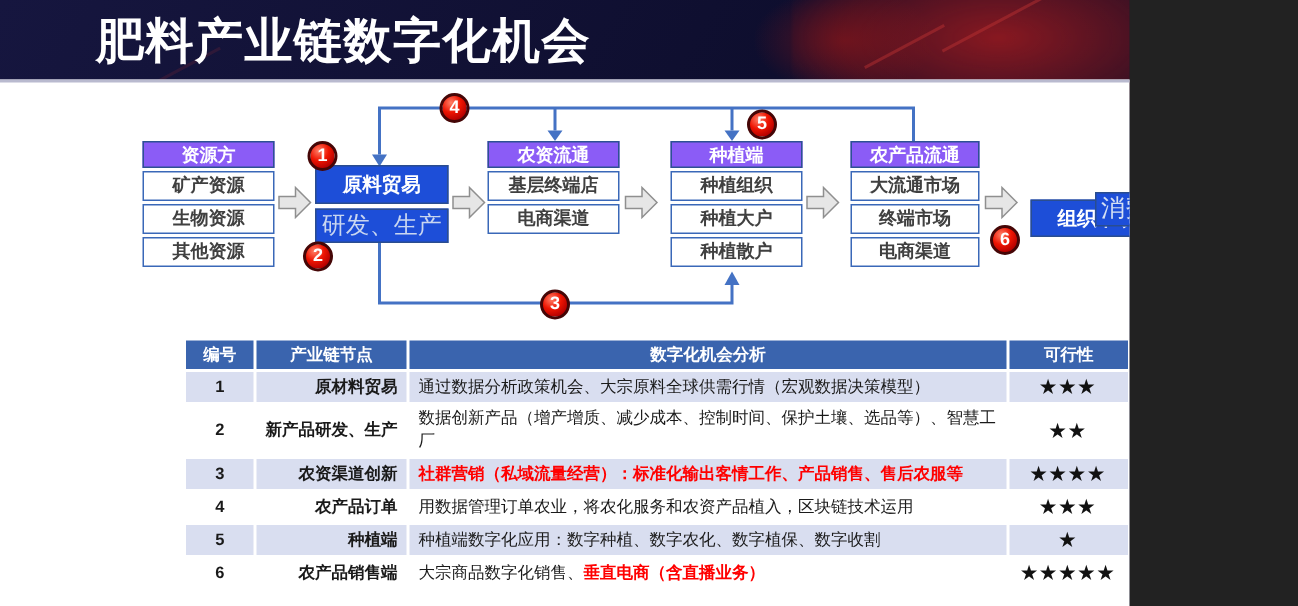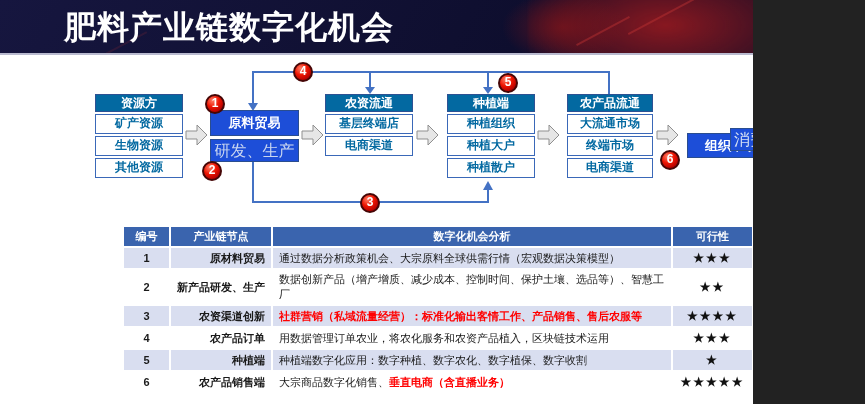--- a/index.html
+++ b/index.html
@@ -16,23 +16,23 @@
   .s1{right:40px;top:12px;width:90px;}
   .s2{right:120px;top:30px;width:60px;}
   .s3{left:95px;top:44px;width:55px;opacity:.35;}
   .title{position:absolute;left:64px;top:6px;font-size:32px;font-weight:bold;color:#fff;letter-spacing:1px;}
 
   .panel{position:absolute;left:0;top:53px;width:865px;height:351px;background:#fff;
          border-top:2px solid #b9bacf;box-sizing:border-box;}
 
   
   .flow-col{position:absolute;width:88px;top:39px;}
-  .col-h{height:18px;background:#0369a1;border:1px solid #2d5193;color:#fff;font-size:12px;
+  .col-h{height:18px;background:#8b5cf6;border:1px solid #2d5193;color:#fff;font-size:12px;
          font-weight:bold;text-align:center;line-height:17px;box-sizing:border-box;}
-  .col-item{height:20px;margin-top:2px;background:#fff;border:1.5px solid #3a68b8;color:#0369a1;
+  .col-item{height:20px;margin-top:2px;background:#fff;border:1.5px solid #3a68b8;color:#404040;
             font-size:12px;font-weight:bold;text-align:center;line-height:17px;box-sizing:border-box;}
   .mbox{position:absolute;background:#1d4ed8;border:1px solid #2a4d8f;color:#fff;text-align:center;
         box-sizing:border-box;}
   .mbox.big{font-size:13px;font-weight:bold;}
   .mbox.small{font-size:16px;color:#c9d6f0;}
   .badge{position:absolute;width:20px;height:20px;border-radius:50%;box-sizing:border-box;
          background:radial-gradient(circle at 35% 28%,#ff8068 0%,#ee1502 42%,#b20000 78%,#8d0000 100%);
          border:2px solid #450606;color:#fff;font-weight:bold;font-size:12px;text-align:center;
          line-height:15px;transform:translate(-50%,-50%);z-index:5;}
   .conn{position:absolute;left:0;top:0;pointer-events:none;}

